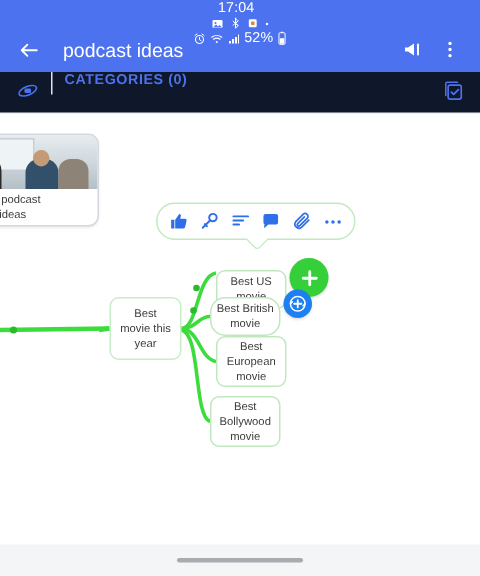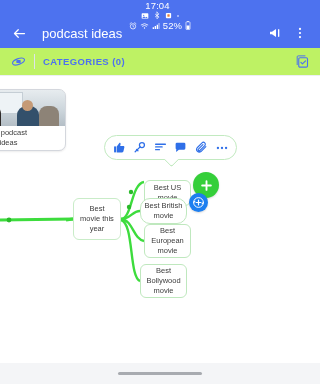--- a/index.html
+++ b/index.html
@@ -75,23 +75,23 @@
   }
   .appbar-action {
     width: 24px; height: 24px;
     display: flex; align-items: center; justify-content: center;
     cursor: pointer;
   }
 
   
   #categories-bar {
     height: 28px;
-    background: #bef264;
-    display: flex;
-    align-items: center;
+    background: #0f172a;
+    display: flex;
+    align-items: flex-start;
     padding: 0 6px;
     box-sizing: border-box;
     border-bottom: 1px solid #eceff3;
   }
   #categories-left-icon {
     width: 24px; height: 24px;
     display: flex; align-items: center; justify-content: center;
     cursor: pointer;
   }
   #categories-divider {

